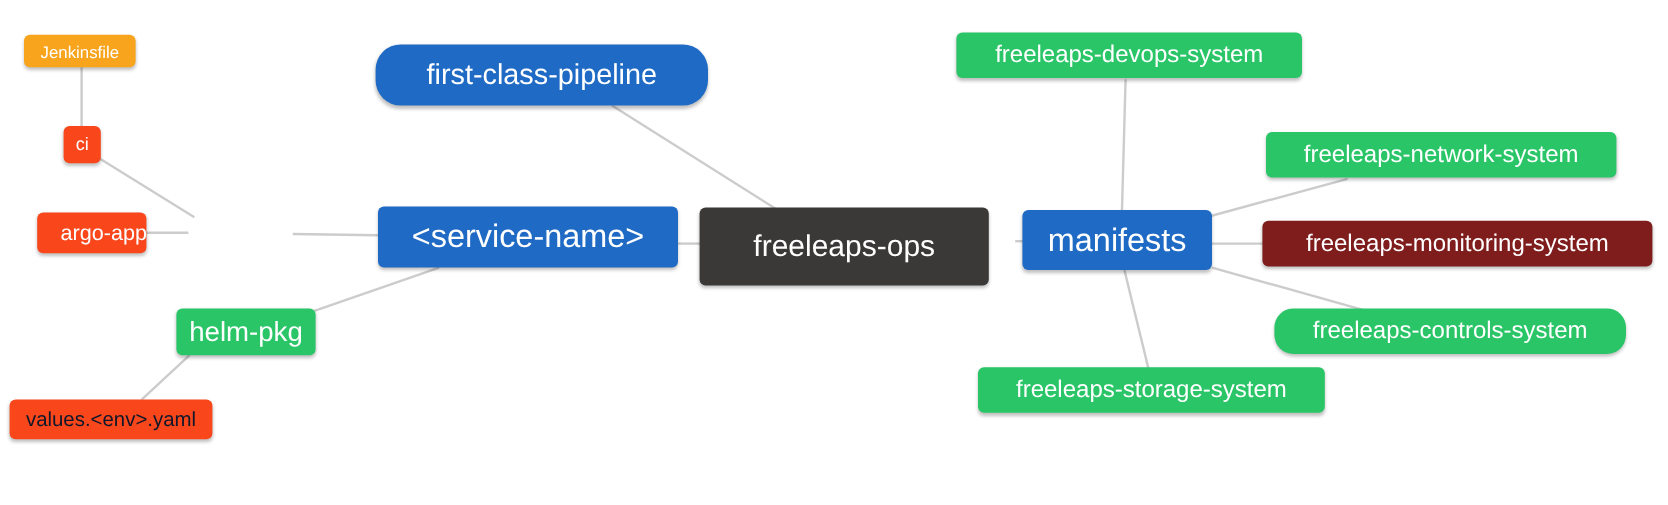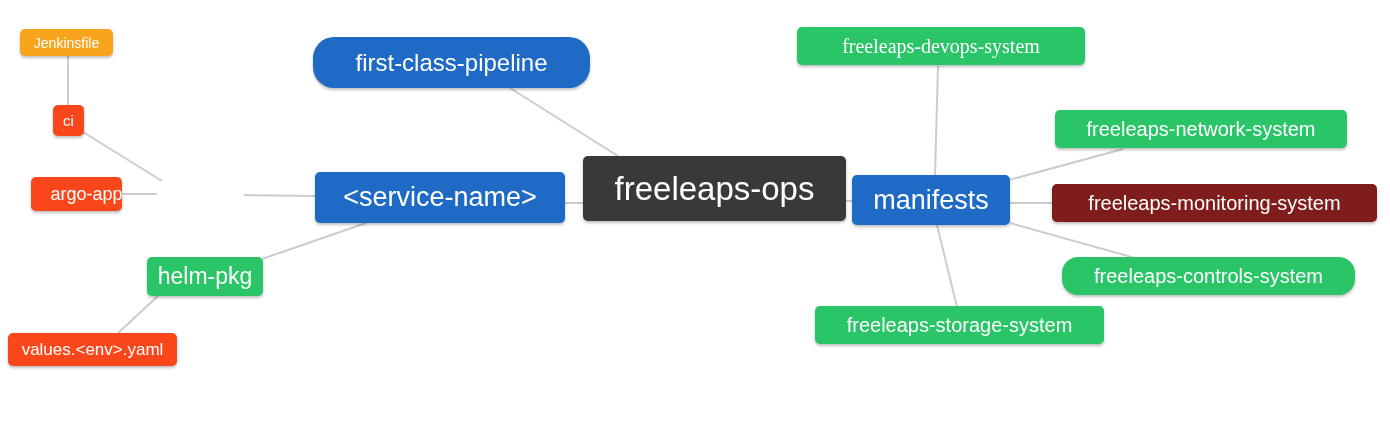--- a/index.html
+++ b/index.html
@@ -24,23 +24,23 @@
   }
   
   #n-jenkinsfile        {left:20px;  top:29px;  width:93px;  height:27px; font-size:14px;}
   #n-ci                 {left:53px;  top:105px; width:31px;  height:31px; font-size:15px;}
   #n-argo-app           {left:31px;  top:177px; width:91px;  height:34px; font-size:18px;padding-left:20px;}
   #n-env                {left:157px; top:176px; width:87px;  height:40px; font-size:23px;}
   #n-helm-pkg           {left:147px; top:257px; width:116px; height:39px; font-size:23px;}
   #n-values-env-yaml    {left:8px;   top:333px; width:169px; height:33px; font-size:17px;}
   #n-first-class-pipeline{left:313px;top:37px;  width:277px; height:51px; font-size:24px;border-radius:21px;}
   #n-service-name       {left:315px; top:172px; width:250px; height:51px; font-size:27px;}
-  #n-freeleaps-ops      {left:583px; top:156px; width:263px; height:65px; font-size:33px;}
+  #n-freeleaps-ops      {left:583px; top:173px; width:241px; height:65px; font-size:25px;}
   #n-manifests          {left:852px; top:175px; width:158px; height:50px; font-size:27px;}
-  #n-devops-system      {left:797px; top:27px;  width:288px; height:38px; font-size:20px;font-family:Liberation Serif, serif;}
+  #n-devops-system      {left:797px; top:27px;  width:288px; height:38px; font-size:20px;}
   #n-network-system     {left:1055px;top:110px; width:292px; height:38px; font-size:20px;}
   #n-monitoring-system  {left:1052px;top:184px; width:325px; height:38px; font-size:20px;}
   #n-controls-system    {left:1062px;top:257px; width:293px; height:38px; font-size:20px;}
   #n-storage-system     {left:815px; top:306px; width:289px; height:38px; font-size:20px;}
   line.edge{stroke:#cccccc;stroke-width:2;}
 </style>
 </head>
 <body>
 
 <div class="canvas" style="background: rgb(255, 255, 255);">
@@ -72,21 +72,21 @@
 
   <div class="node" id="n-argo-app" style="background: rgb(249, 71, 27); color: rgb(255, 255, 255);">
     <span>argo-app</span>
   </div>
 
 
   <div class="node" id="n-helm-pkg" style="background: rgb(41, 197, 103); color: rgb(255, 255, 255);">
     <span>helm-pkg</span>
   </div>
 
-  <div class="node" id="n-values-env-yaml" style="background: rgb(249, 71, 27); color: #ffffff;">
+  <div class="node" id="n-values-env-yaml" style="background: rgb(249, 71, 27); color: #0f172a;">
     <span>values.&lt;env&gt;.yaml</span>
   </div>
 
   <div class="node" id="n-first-class-pipeline" style="background: rgb(30, 106, 196); color: rgb(255, 255, 255);">
     <span>first-class-pipeline</span>
   </div>
 
   <div class="node" id="n-service-name" style="background: rgb(30, 106, 196); color: rgb(255, 255, 255);">
     <span>&lt;service-name&gt;</span>
   </div>

